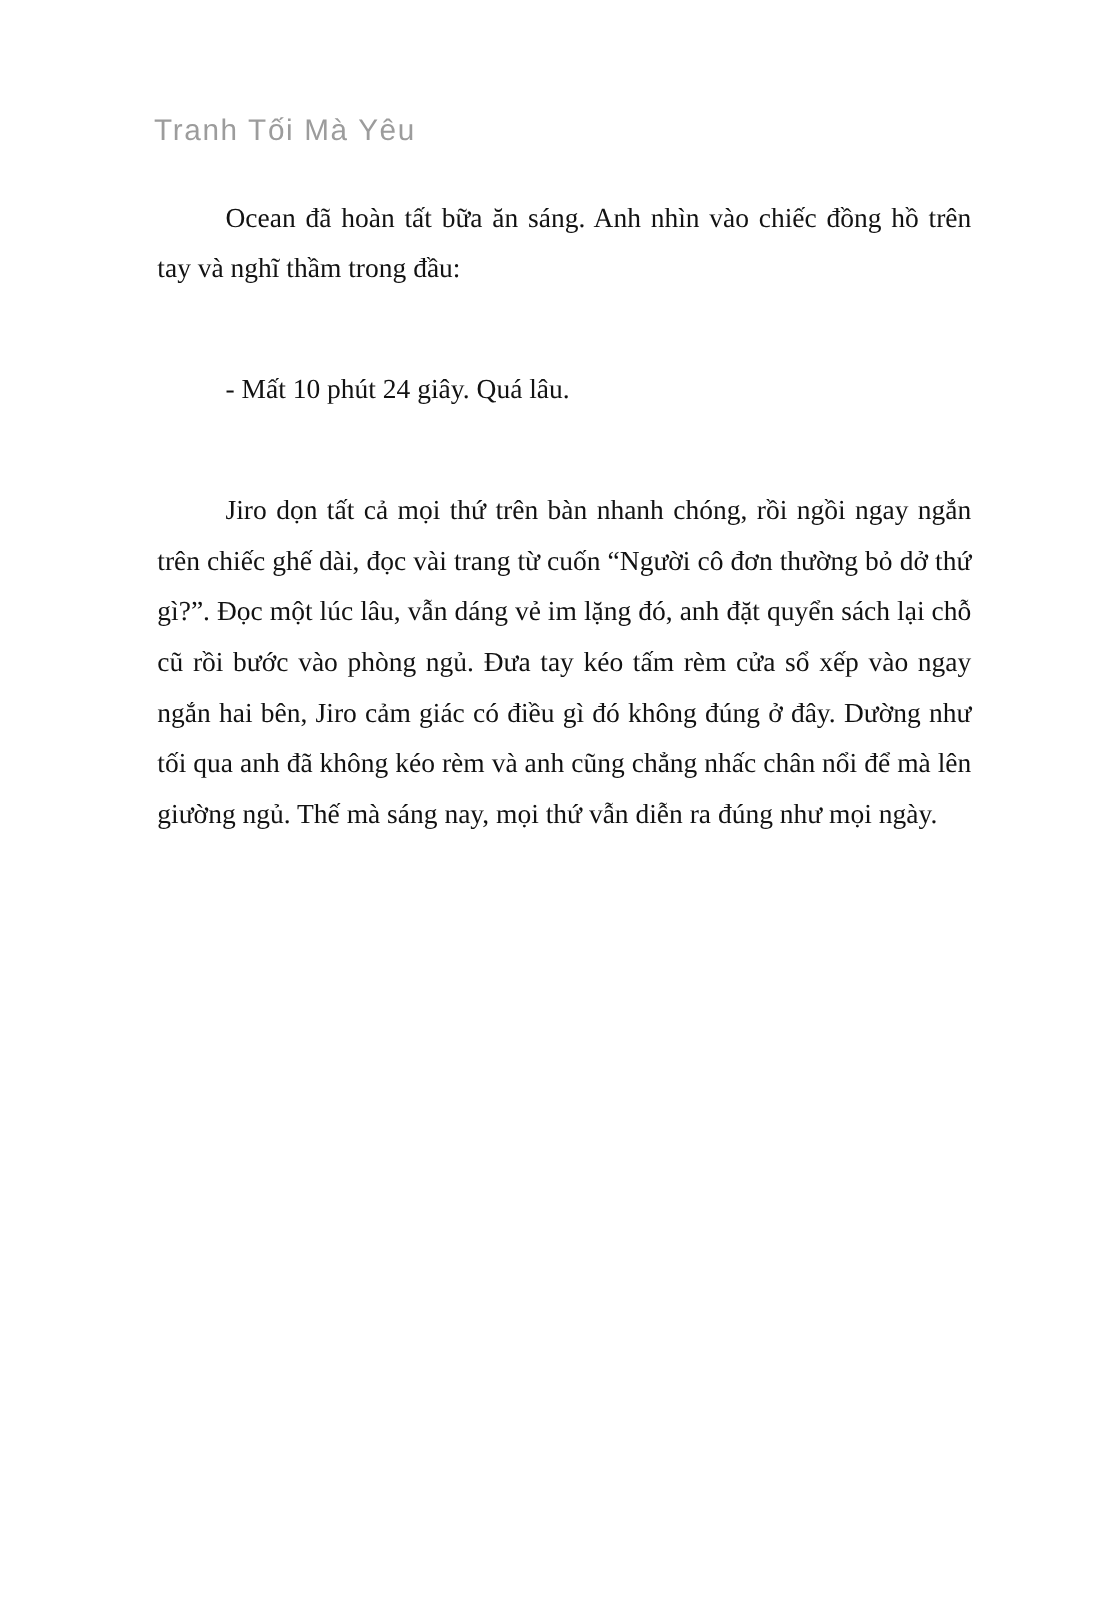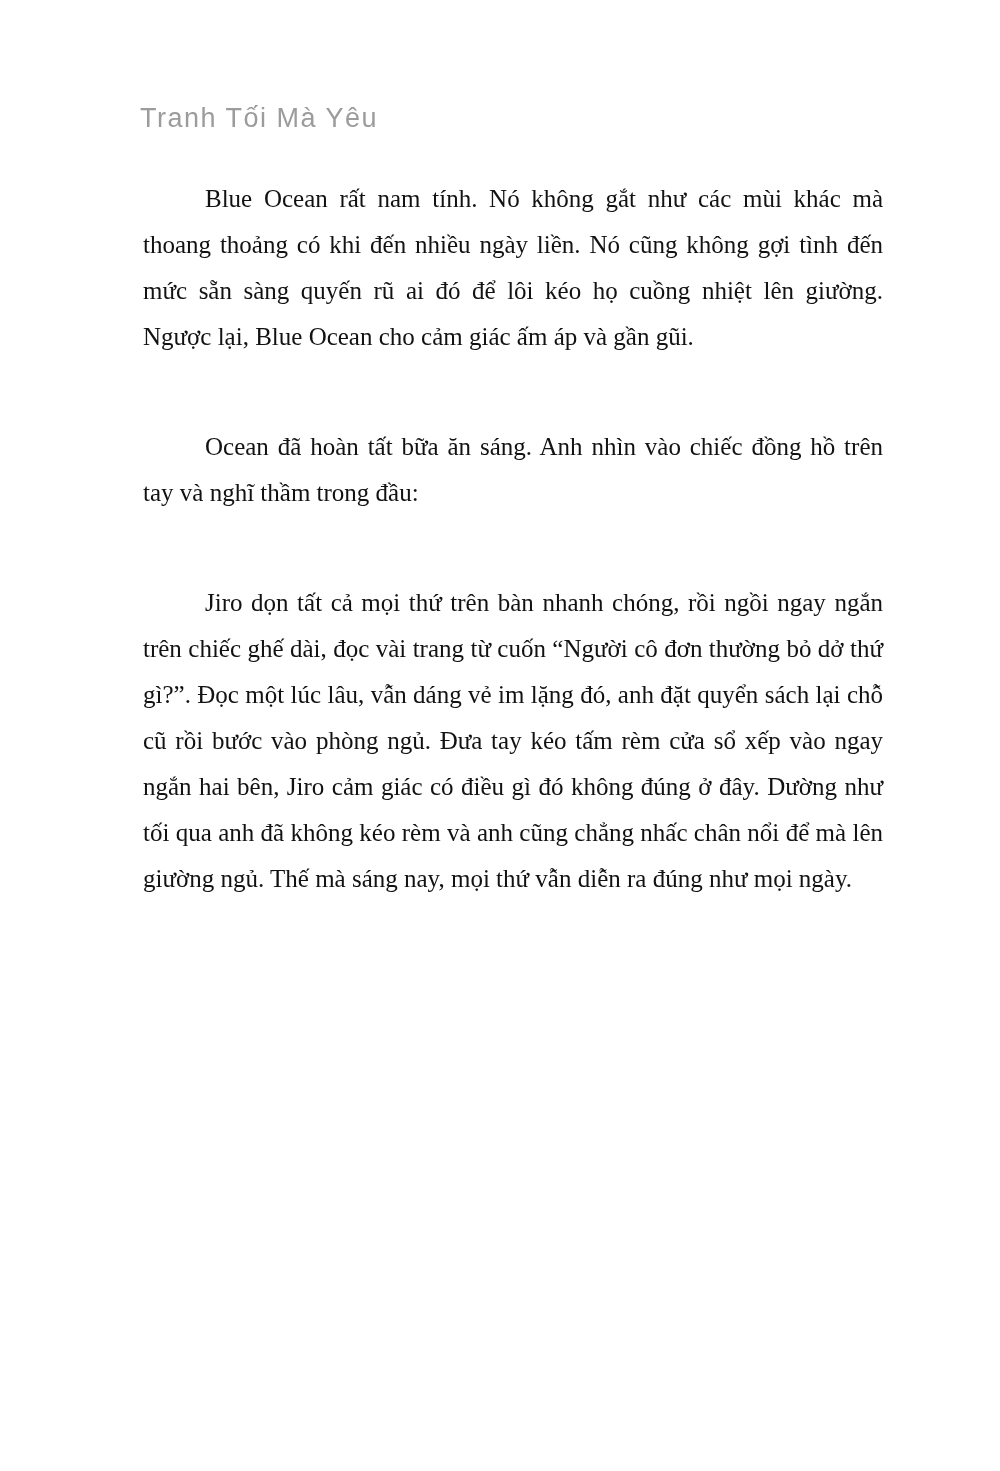--- a/index.html
+++ b/index.html
@@ -54,20 +54,20 @@
   }
 </style>
 </head>
 <body>
 
 <div class="page">
 
   <div class="book-header">Tranh Tối Mà Yêu</div>
 
   <div class="content">
-    <p class="para">Blue Ocean rất nam tính. Nó không gắt như các mùi khác mà thoang thoảng có khi đến nhiều ngày liền. Nó cũng không gợi tình đến mức sẵn sàng quyến rũ ai đó để lôi kéo họ cuồng nhiệt lên giường. Ngược lại, Blue Ocean cho cảm giác ấm áp và gần gũi.</p>
     <p class="para">Ocean đã hoàn tất bữa ăn sáng. Anh nhìn vào chiếc đồng hồ trên tay và nghĩ thầm trong đầu:</p>
+    <p class="para">- Mất 10 phút 24 giây. Quá lâu.</p>
     <p class="para">Jiro dọn tất cả mọi thứ trên bàn nhanh chóng, rồi ngồi ngay ngắn trên chiếc ghế dài, đọc vài trang từ cuốn “Người cô đơn thường bỏ dở thứ gì?”. Đọc một lúc lâu, vẫn dáng vẻ im lặng đó, anh đặt quyển sách lại chỗ cũ rồi bước vào phòng ngủ. Đưa tay kéo tấm rèm cửa sổ xếp vào ngay ngắn hai bên, Jiro cảm giác có điều gì đó không đúng ở đây. Dường như tối qua anh đã không kéo rèm và anh cũng chẳng nhấc chân nổi để mà lên giường ngủ. Thế mà sáng nay, mọi thứ vẫn diễn ra đúng như mọi ngày.</p>
   </div>
 
   <div class="page-number">12</div>
 
 </div>
 
 </body></html>

